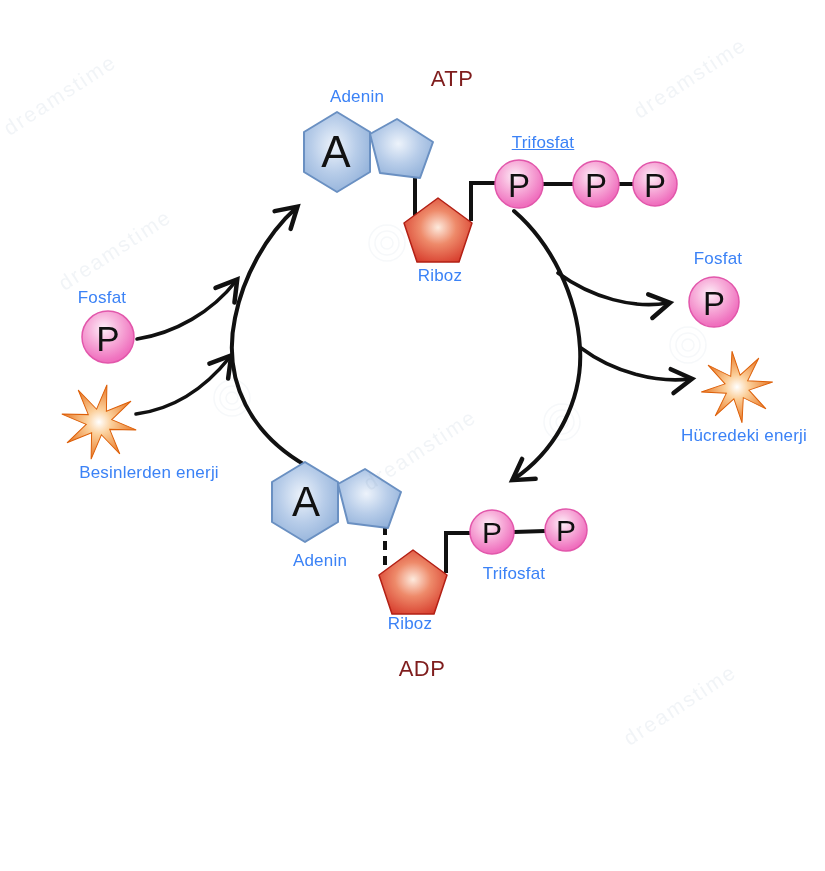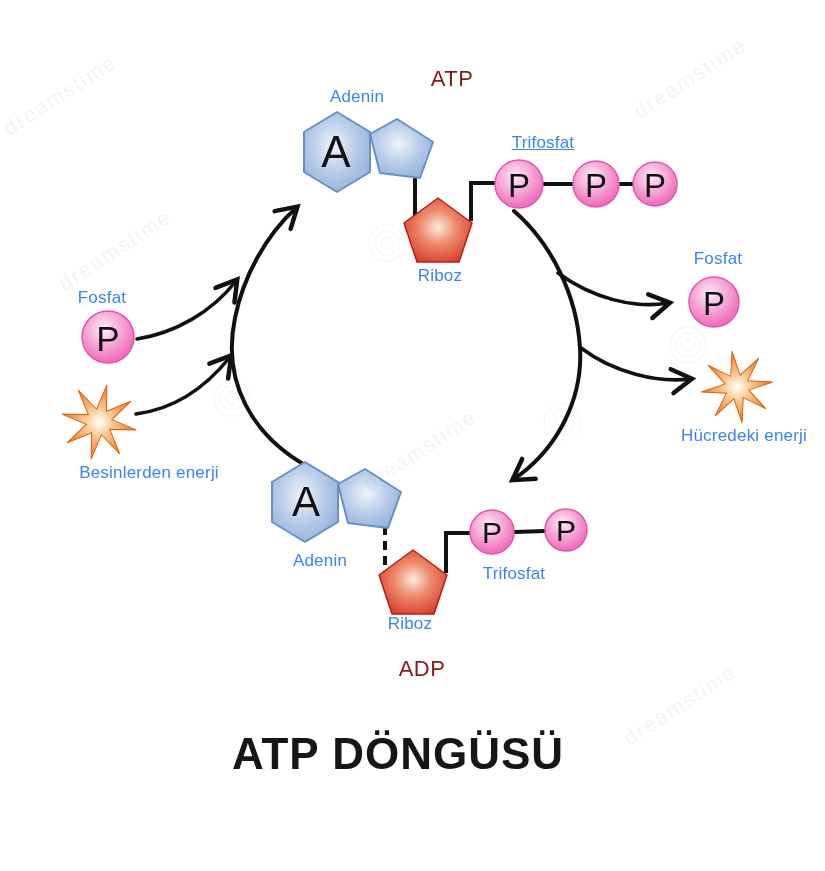--- a/index.html
+++ b/index.html
@@ -172,14 +172,13 @@
   <div class="lbl" style="left:137px;top:473px;margin-left:12px;">Besinlerden enerji</div>
 
   <div class="lbl" style="left:718px;top:259px;">Fosfat</div>
   <div class="lbl" style="left:744px;top:436px;">Hücredeki enerji</div>
 
   <div class="lbl" style="left:320px;top:561px;">Adenin</div>
   <div class="lbl" style="left:514px;top:574px;">Trifosfat</div>
   <div class="lbl" style="left:410px;top:624px;">Riboz</div>
   <div class="lbl big" style="left:397px;top:669px;margin-left:25px;">ADP</div>
 
-  <div class="lbl main-title" style="left:398px;top:754px;">ATP DÖNGÜSÜ</div>
 </div>
 
 </body></html>

